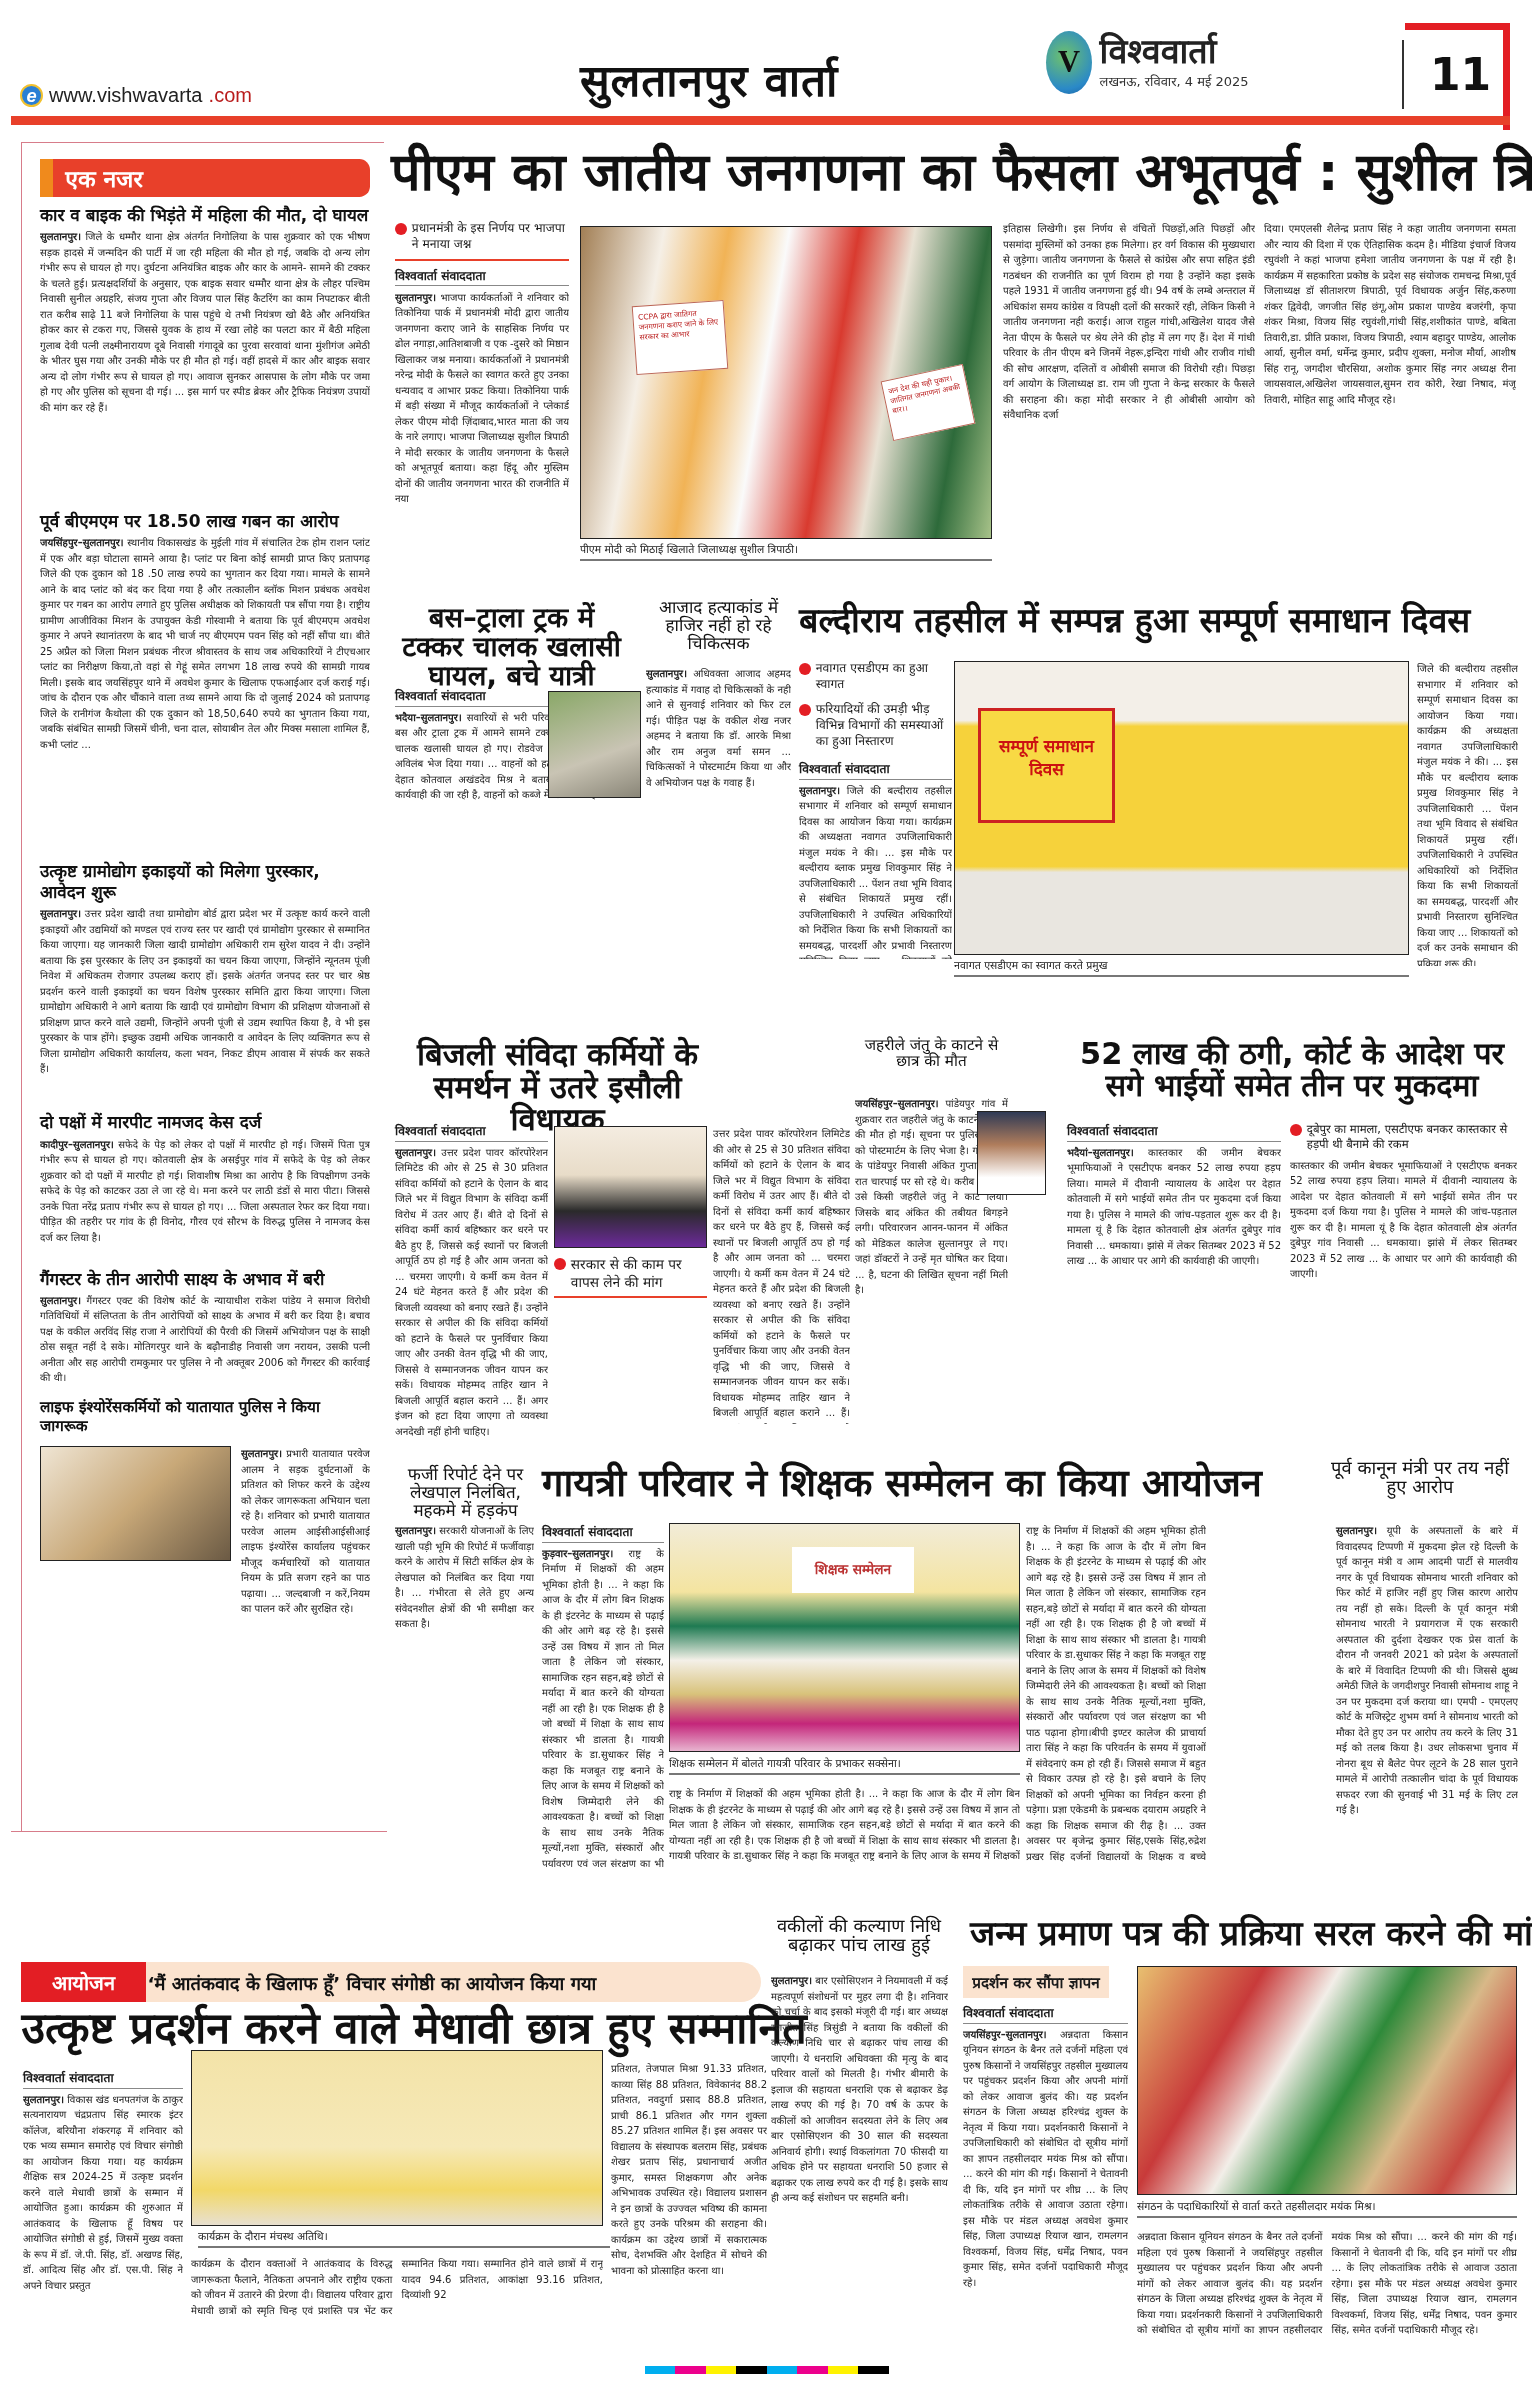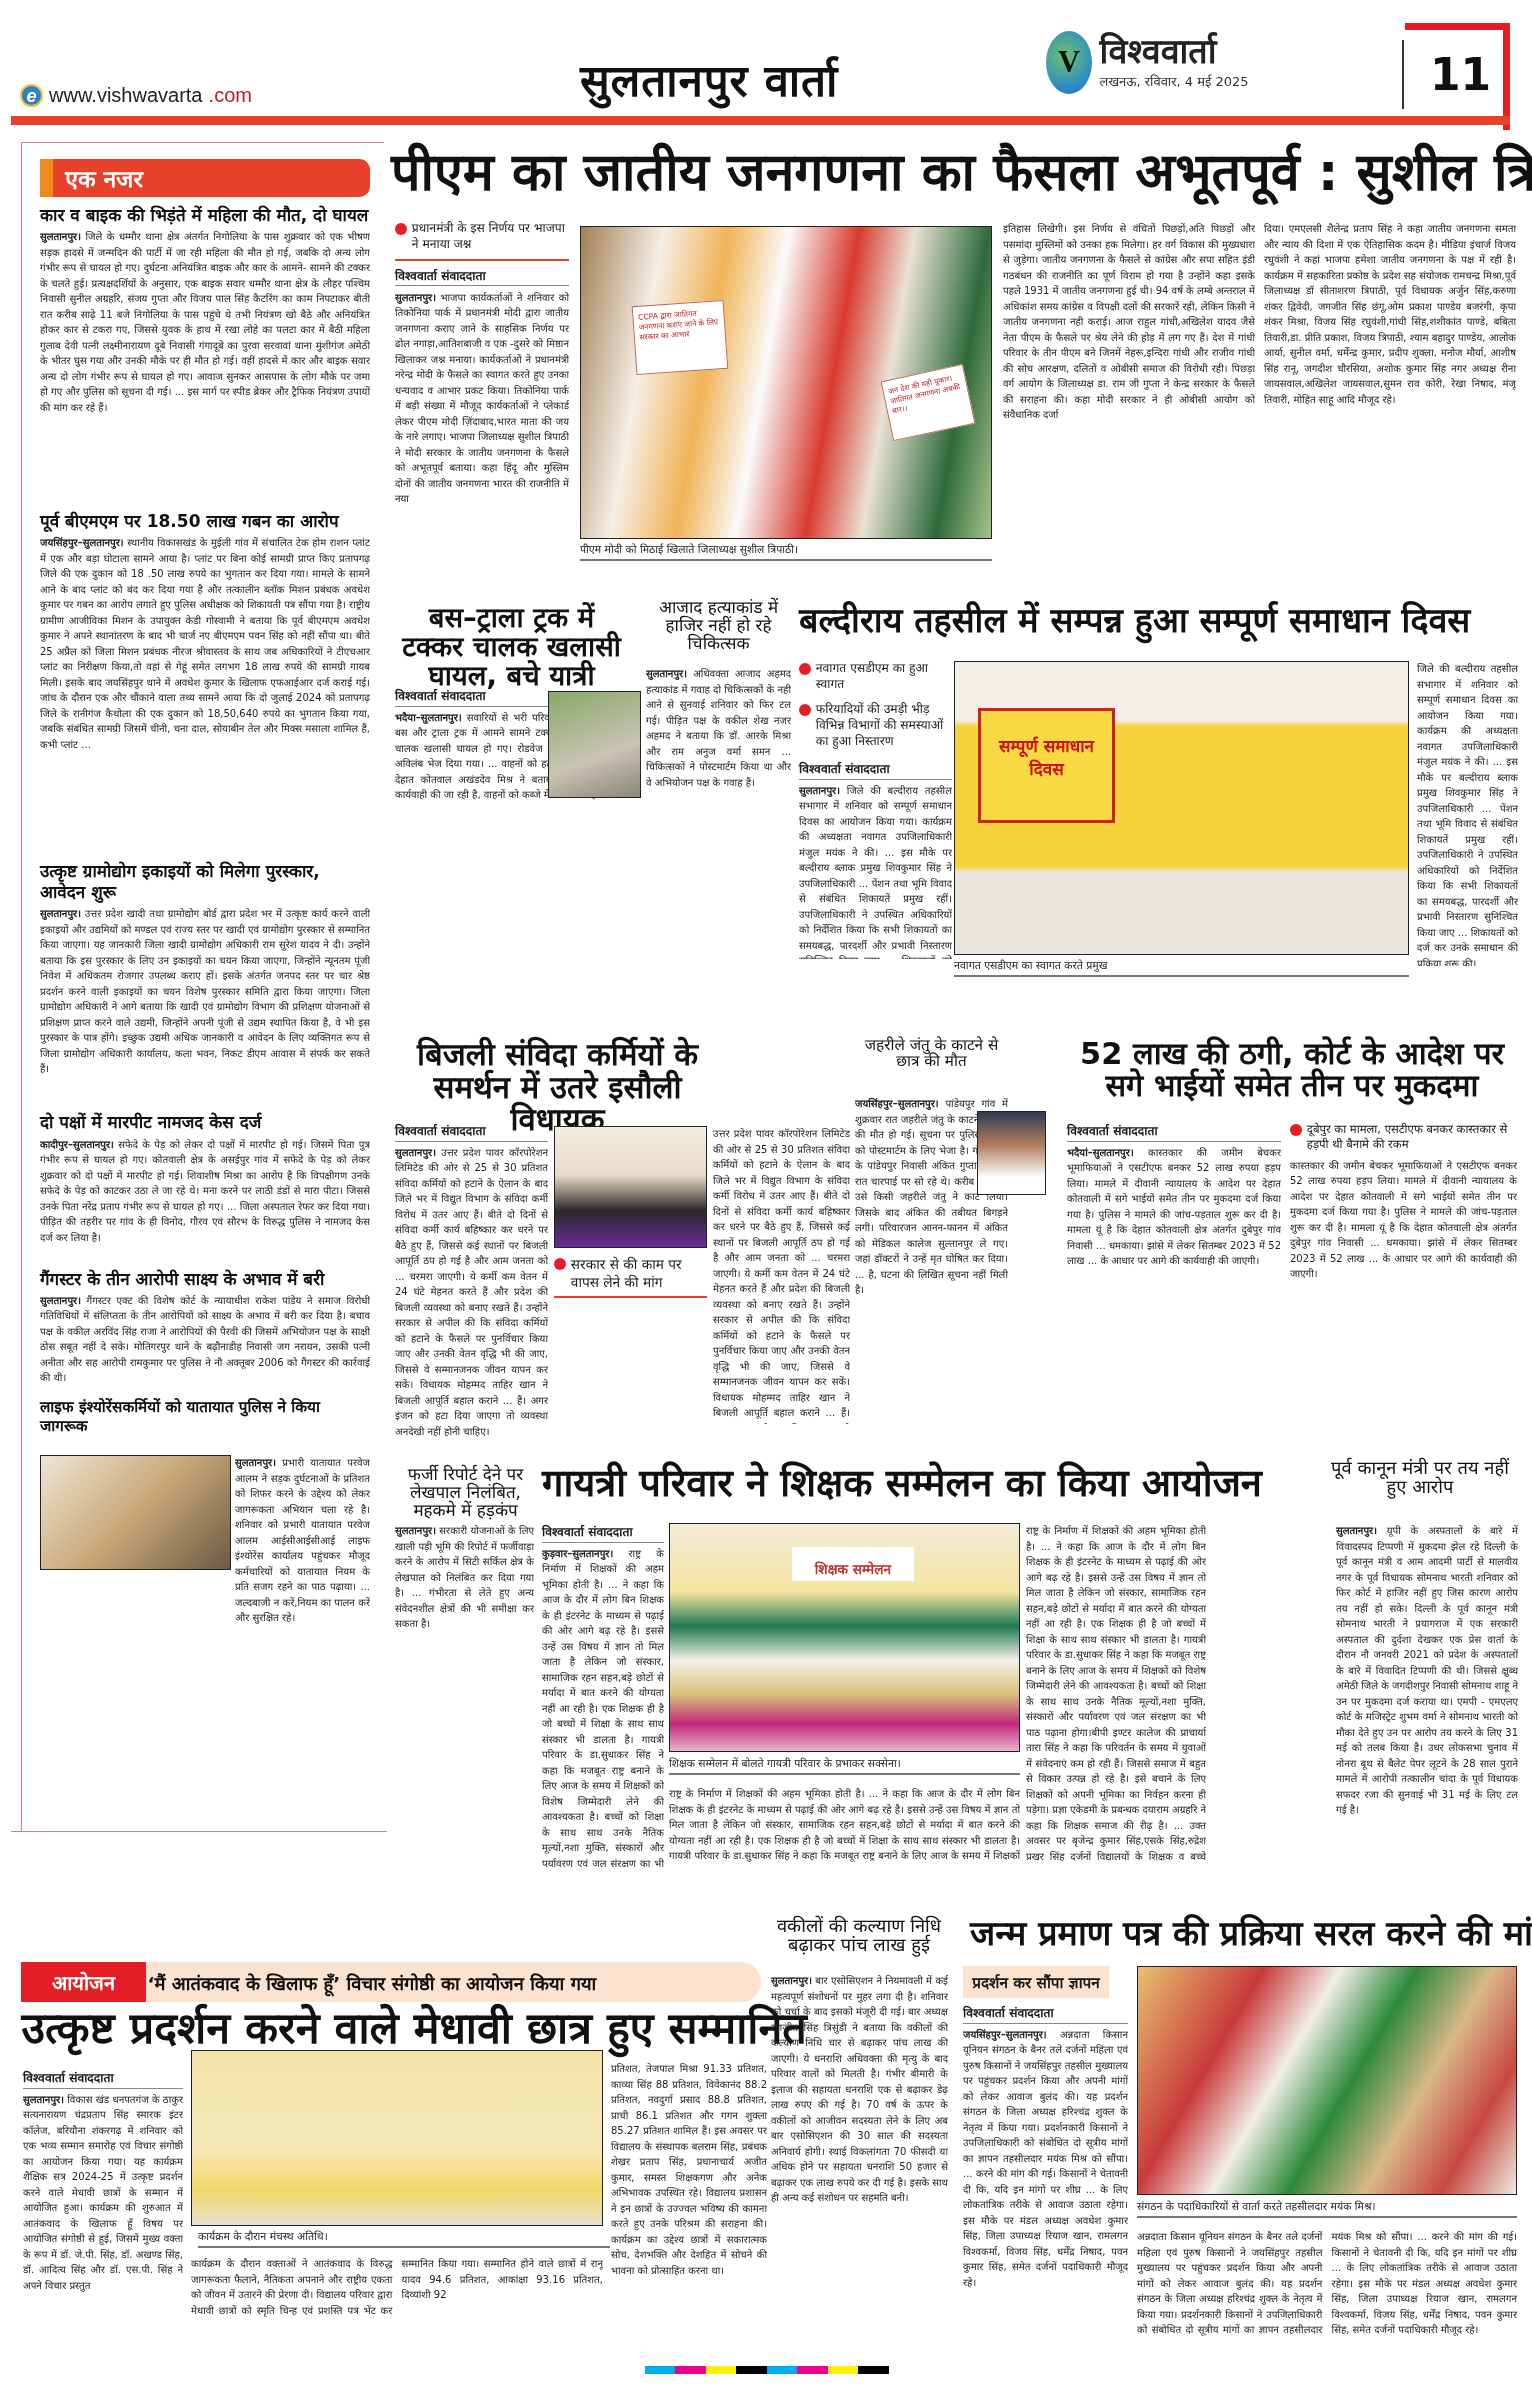--- a/index.html
+++ b/index.html
@@ -76,21 +76,21 @@
   <div style="margin-top:6.1px">
     <div class="h-left">दो पक्षों में मारपीट नामजद केस दर्ज</div>
     <p class="body-text" style="height:130px;overflow:hidden;margin-top:3.1px"><span class="dateline">कादीपुर–सुलतानपुर।</span> <span>सफेदे के पेड़ को लेकर दो पक्षों में मारपीट हो गई। जिसमें पिता पुत्र गंभीर रूप से घायल हो गए। कोतवाली क्षेत्र के असईपुर गांव में सफेदे के पेड़ को लेकर शुक्रवार को दो पक्षों में मारपीट हो गई। शिवाशीष मिश्रा का आरोप है कि विपक्षीगण उनके सफेदे के पेड़ को काटकर उठा ले जा रहे थे। मना करने पर लाठी डंडों से मारा पीटा। जिससे उनके पिता नरेंद्र प्रताप गंभीर रूप से घायल हो गए। ... जिला अस्पताल रेफर कर दिया गया। पीड़ित की तहरीर पर गांव के ही विनोद, गौरव एवं सौरभ के विरुद्ध पुलिस ने नामजद केस दर्ज कर लिया है।</span></p>
   </div>
   <div style="margin-top:2px">
     <div class="h-left">गैंगस्टर के तीन आरोपी साक्ष्य के अभाव में बरी</div>
     <p class="body-text" style="height:99px;overflow:hidden;margin-top:3.1px"><span class="dateline">सुलतानपुर।</span> <span>गैंगस्टर एक्ट की विशेष कोर्ट के न्यायाधीश राकेश पांडेय ने समाज विरोधी गतिविधियों में संलिप्तता के तीन आरोपियों को साक्ष्य के अभाव में बरी कर दिया है। बचाव पक्ष के वकील अरविंद सिंह राजा ने आरोपियों की पैरवी की जिसमें अभियोजन पक्ष के साक्षी ठोस सबूत नहीं दे सके। मोतिगरपुर थाने के बढ़ौनाडीह निवासी जग नरायन, उसकी पत्नी अनीता और सह आरोपी रामकुमार पर पुलिस ने नौ अक्तूबर 2006 को गैंगस्टर की कार्रवाई की थी।</span></p>
   </div>
   <div style="margin-top:6.1px">
     <div class="h-left" style="font-size:15.3px">लाइफ इंश्योरेंसकर्मियों को यातायात पुलिस ने किया जागरूक</div>
-    <div style="display:flex;gap:4px;margin-top:19px">
+    <div style="display:flex;gap:10px;margin-top:10px">
       <div class="photo" style="width:191px;height:115px;flex:none;background:linear-gradient(135deg,#efe5d4,#c8a878 50%,#6b5a44)"></div>
       <p class="body-text" style="height:252px;overflow:hidden"><span class="dateline">सुलतानपुर।</span> <span>प्रभारी यातायात परवेज आलम ने सड़क दुर्घटनाओं के प्रतिशत को शिफर करने के उद्देश्य को लेकर जागरूकता अभियान चला रहे है। शनिवार को प्रभारी यातायात परवेज आलम आईसीआईसीआई लाइफ इंश्योरेंस कार्यालय पहुंचकर मौजूद कर्मचारियों को यातायात नियम के प्रति सजग रहने का पाठ पढ़ाया। ... जल्दबाजी न करें,नियम का पालन करें और सुरक्षित रहे।</span></p>
     </div>
   </div>
 </div>
 
 <div class="abs headline-xl" style="left:391px;top:145px;width:1130px;font-size:52px;white-space:nowrap">पीएम का जातीय जनगणना का फैसला अभूतपूर्व  : सुशील त्रिपाठी</div>
 
 <div class="abs" style="left:395px;top:221px;width:174px">
   <div class="bullet" style="border-bottom:2.3px solid #e8402a;padding-bottom:6.1px">
@@ -184,21 +184,21 @@
 <div class="abs" style="left:395px;top:1523px;width:139px">
   <p class="body-text" style="height:336px;overflow:hidden"><span class="dateline">सुलतानपुर।</span> <span>सरकारी योजनाओं के लिए खाली पड़ी भूमि की रिपोर्ट में फर्जीवाड़ा करने के आरोप में सिटी सर्किल क्षेत्र के लेखपाल को निलंबित कर दिया गया है। ... गंभीरता से लेते हुए अन्य संवेदनशील क्षेत्रों की भी समीक्षा कर सकता है।</span></p>
 </div>
 
 <div class="abs headline-xl" style="left:542px;top:1464px;width:763px;font-size:38px;white-space:nowrap">गायत्री परिवार ने शिक्षक सम्मेलन का किया आयोजन</div>
 <div class="abs" style="left:542px;top:1523px;width:122px">
   <div class="byline">विश्ववार्ता संवाददाता</div>
   <p class="body-text" style="height:321px;overflow:hidden"><span class="dateline">कुड़वार–सुलतानपुर।</span> <span>राष्ट्र के निर्माण में शिक्षकों की अहम भूमिका होती है। ... ने कहा कि आज के दौर में लोग बिन शिक्षक के ही इंटरनेट के माध्यम से पढ़ाई की ओर आगे बढ़ रहे है। इससे उन्हें उस विषय में ज्ञान तो मिल जाता है लेकिन जो संस्कार, सामाजिक रहन सहन,बड़े छोटों से मर्यादा में बात करने की योग्यता नहीं आ रही है। एक शिक्षक ही है जो बच्चों में शिक्षा के साथ साथ संस्कार भी डालता है। गायत्री परिवार के डा.सुधाकर सिंह ने कहा कि मजबूत राष्ट्र बनाने के लिए आज के समय में शिक्षकों को विशेष जिम्मेदारी लेने की आवश्यकता है। बच्चों को शिक्षा के साथ साथ उनके नैतिक मूल्यों,नशा मुक्ति, संस्कारों और पर्यावरण एवं जल संरक्षण का भी पाठ पढ़ाना होगा।बीपी इण्टर कालेज की प्राचार्या तारा सिंह ने कहा कि परिवर्तन के समय में युवाओं में संवेदनाएं कम हो रही हैं। जिससे समाज में बहुत से विकार उत्पन्न हो रहे है। इसे बचाने के लिए शिक्षकों को अपनी भूमिका का निर्वहन करना ही पड़ेगा। प्रज्ञा एकेडमी के प्रबन्धक दयाराम अग्रहरि ने कहा कि शिक्षक समाज की रीढ़ है। ... उक्त अवसर पर बृजेन्द्र कुमार सिंह,एसके सिंह,रुद्रेश प्रखर सिंह दर्जनों विद्यालयों के शिक्षक व बच्चे उपस्थित थे।</span></p>
 </div>
 <div class="abs photo" style="left:669px;top:1523px;width:351px;height:229px;background:linear-gradient(180deg,#f2ecd8 0%,#f4e4a0 30%,#1e7a52 45%,#f4f0e8 60%,#d8c27a 75%,#c4267a 88%,#e8b4d0 100%)">
-  <div style="position:absolute;left:122px;top:23px;width:122px;height:34px;background:#fff;color:#b33;font-size:13.7px;font-weight:bold;text-align:center;padding-top:12.2px">शिक्षक सम्मेलन</div>
+  <div style="position:absolute;left:122px;top:23px;width:122px;height:46px;background:#fff;color:#b33;font-size:13.7px;font-weight:bold;text-align:center;padding-top:12.2px">शिक्षक सम्मेलन</div>
 </div>
 <div class="abs caption" style="left:669px;top:1756px;width:351px">शिक्षक सम्मेलन में बोलते गायत्री परिवार के प्रभाकर सक्सेना।</div>
 <div class="abs" style="left:669px;top:1786px;width:351px">
   <div class="cols">
     <p class="body-text" style="height:76px;overflow:hidden">राष्ट्र के निर्माण में शिक्षकों की अहम भूमिका होती है। ... ने कहा कि आज के दौर में लोग बिन शिक्षक के ही इंटरनेट के माध्यम से पढ़ाई की ओर आगे बढ़ रहे है। इससे उन्हें उस विषय में ज्ञान तो मिल जाता है लेकिन जो संस्कार, सामाजिक रहन सहन,बड़े छोटों से मर्यादा में बात करने की योग्यता नहीं आ रही है। एक शिक्षक ही है जो बच्चों में शिक्षा के साथ साथ संस्कार भी डालता है। गायत्री परिवार के डा.सुधाकर सिंह ने कहा कि मजबूत राष्ट्र बनाने के लिए आज के समय में शिक्षकों को विशेष जिम्मेदारी लेने की आवश्यकता है। बच्चों को शिक्षा के साथ साथ उनके नैतिक मूल्यों,नशा मुक्ति, संस्कारों और पर्यावरण एवं जल संरक्षण का भी पाठ पढ़ाना होगा।बीपी इण्टर कालेज की प्राचार्या तारा सिंह ने कहा कि परिवर्तन के समय में युवाओं में संवेदनाएं कम हो रही हैं। जिससे समाज में बहुत से विकार उत्पन्न हो रहे है। इसे बचाने के लिए शिक्षकों को अपनी भूमिका का निर्वहन करना ही पड़ेगा। प्रज्ञा एकेडमी के प्रबन्धक दयाराम अग्रहरि ने कहा कि शिक्षक समाज की रीढ़ है। ... उक्त अवसर पर बृजेन्द्र कुमार सिंह,एसके सिंह,रुद्रेश प्रखर सिंह दर्जनों विद्यालयों के शिक्षक व बच्चे उपस्थित थे।</p>
   </div>
 </div>
 <div class="abs" style="left:1026px;top:1523px;width:180px">
   <p class="body-text" style="height:340px;overflow:hidden">राष्ट्र के निर्माण में शिक्षकों की अहम भूमिका होती है। ... ने कहा कि आज के दौर में लोग बिन शिक्षक के ही इंटरनेट के माध्यम से पढ़ाई की ओर आगे बढ़ रहे है। इससे उन्हें उस विषय में ज्ञान तो मिल जाता है लेकिन जो संस्कार, सामाजिक रहन सहन,बड़े छोटों से मर्यादा में बात करने की योग्यता नहीं आ रही है। एक शिक्षक ही है जो बच्चों में शिक्षा के साथ साथ संस्कार भी डालता है। गायत्री परिवार के डा.सुधाकर सिंह ने कहा कि मजबूत राष्ट्र बनाने के लिए आज के समय में शिक्षकों को विशेष जिम्मेदारी लेने की आवश्यकता है। बच्चों को शिक्षा के साथ साथ उनके नैतिक मूल्यों,नशा मुक्ति, संस्कारों और पर्यावरण एवं जल संरक्षण का भी पाठ पढ़ाना होगा।बीपी इण्टर कालेज की प्राचार्या तारा सिंह ने कहा कि परिवर्तन के समय में युवाओं में संवेदनाएं कम हो रही हैं। जिससे समाज में बहुत से विकार उत्पन्न हो रहे है। इसे बचाने के लिए शिक्षकों को अपनी भूमिका का निर्वहन करना ही पड़ेगा। प्रज्ञा एकेडमी के प्रबन्धक दयाराम अग्रहरि ने कहा कि शिक्षक समाज की रीढ़ है। ... उक्त अवसर पर बृजेन्द्र कुमार सिंह,एसके सिंह,रुद्रेश प्रखर सिंह दर्जनों विद्यालयों के शिक्षक व बच्चे उपस्थित थे।</p>
 </div>

